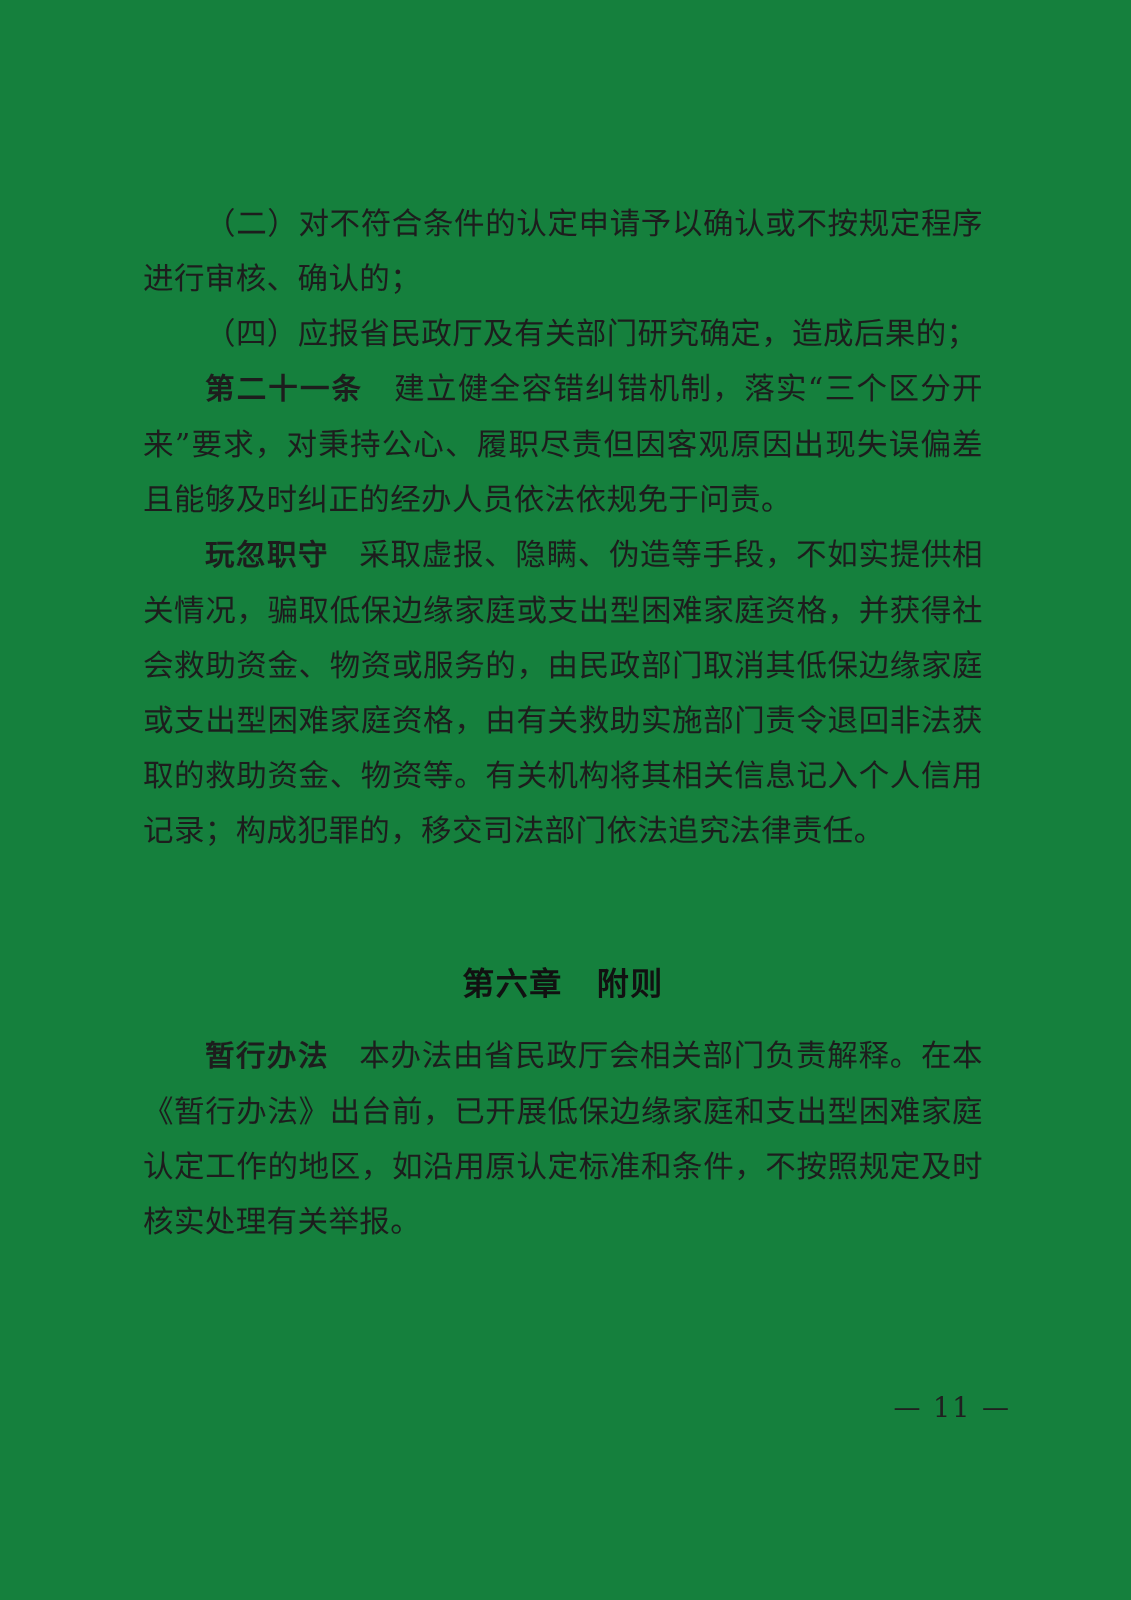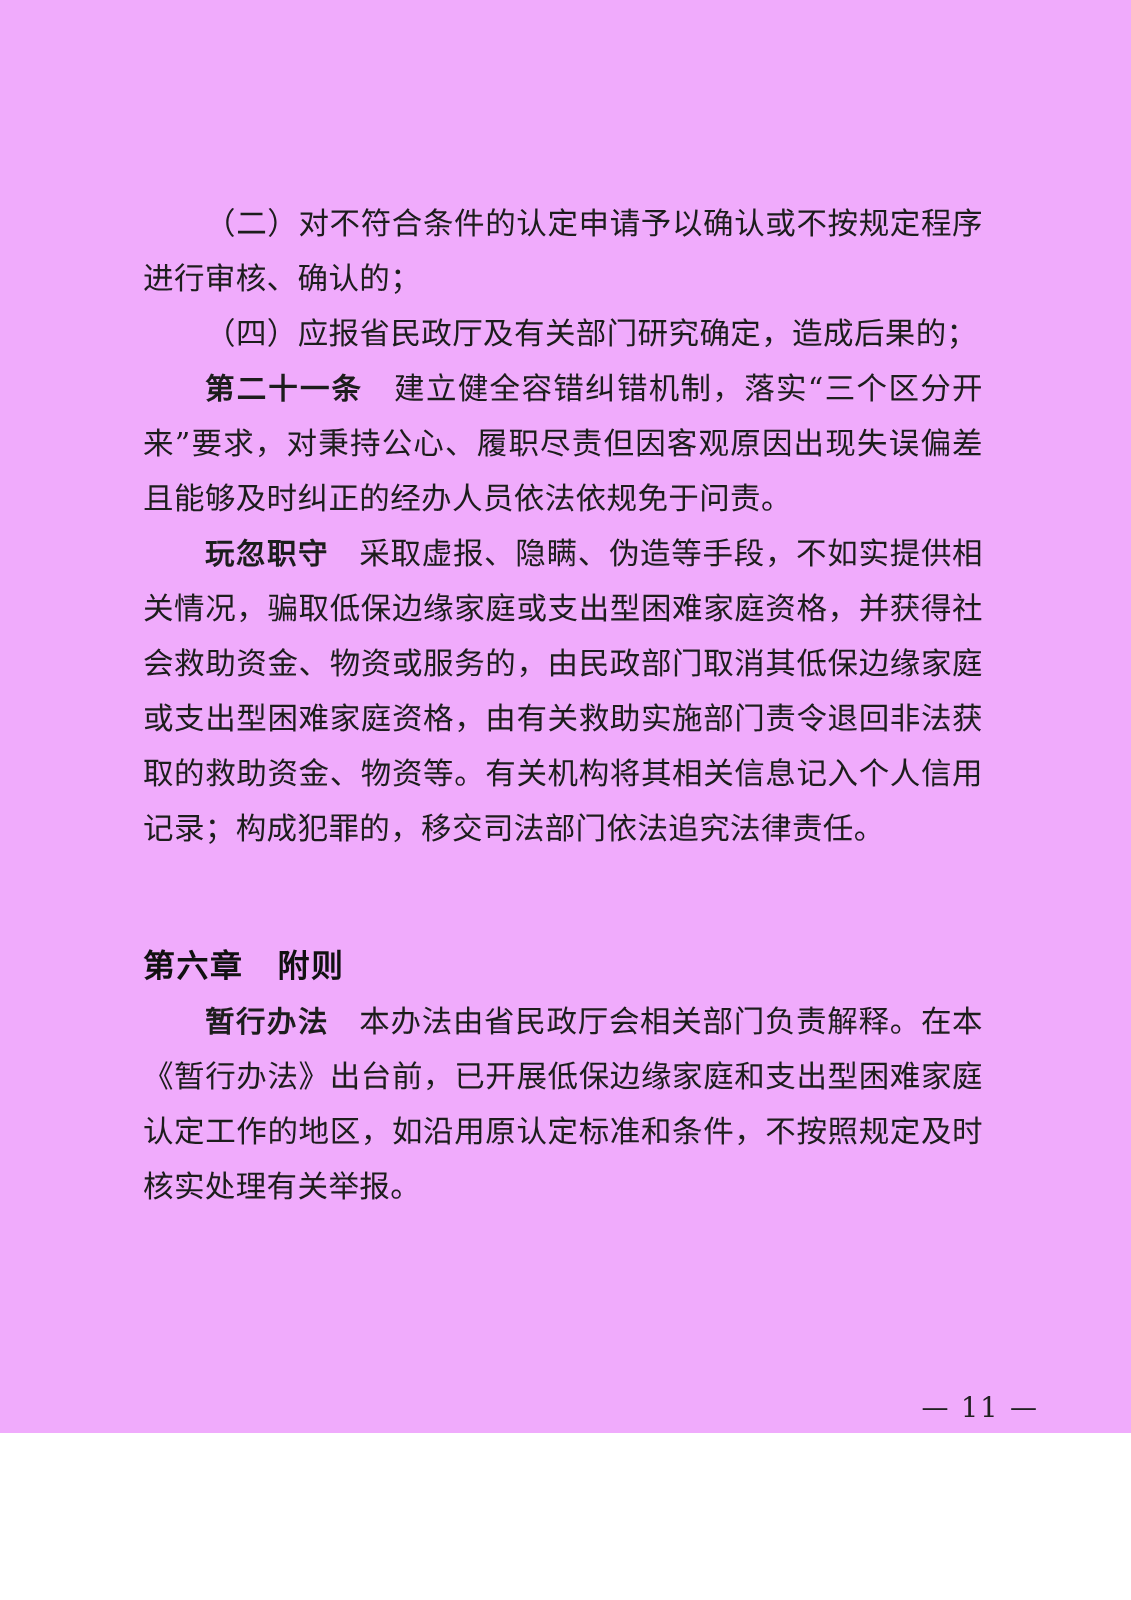--- a/index.html
+++ b/index.html
@@ -16,22 +16,22 @@
     font-family: "DejaVu Serif", "Liberation Serif", serif;
     color: #1a1a1a;
     -webkit-font-smoothing: antialiased;
   }
 
   .page {
     position: absolute;
     left: 0;
     top: 0;
     width: 1131px;
-    height: 1433px;
-    background: #f0abfc;
+    height: 1600px;
+    background: #15803d;
   }
 
   .text-block {
     position: absolute;
     left: 143px;
     top: 196px;
     width: 840px;
   }
 
   
@@ -61,59 +61,59 @@
     text-justify: inter-ideograph;
     letter-spacing: 0.4px;
     margin: 0;
     color: #1d1d1d;
   }
 
   
   .art-label {
     font-weight: 700;
     letter-spacing: 1.2px;
-    font-family: Liberation Sans, sans-serif;
+    font-family: Liberation Serif, serif;
     font-size: 29.5px;
   }
   .art-gap {
     display: inline-block;
     width: 30px;
   }
 
   
   .chapter {
     font-size: 32px;
     line-height: 55px;
     font-weight: 700;
-    text-align: left;
+    text-align: center;
     letter-spacing: 1.5px;
     font-family: "DejaVu Serif", "Liberation Serif", serif;
     color: #111111;
-    margin: 0;
+    margin: 16px;
   }
   .chapter .ch-gap {
     display: inline-block;
     width: 34px;
   }
 
   .spacer-line {
     height: 55px;
   }
   .spacer-half {
     height: 28px;
   }
 
   
   .page-number {
     position: absolute;
     left: 0;
     top: 1392px;
     width: 1131px;
     text-align: right;
-    padding-right: 92px;
+    padding-right: 120px;
     box-sizing: border-box;
     font-size: 27px;
     letter-spacing: 2px;
     color: #202020;
     font-family: "DejaVu Serif", "Liberation Serif", serif;
   }
 </style>
 </head>
 <body>
 

